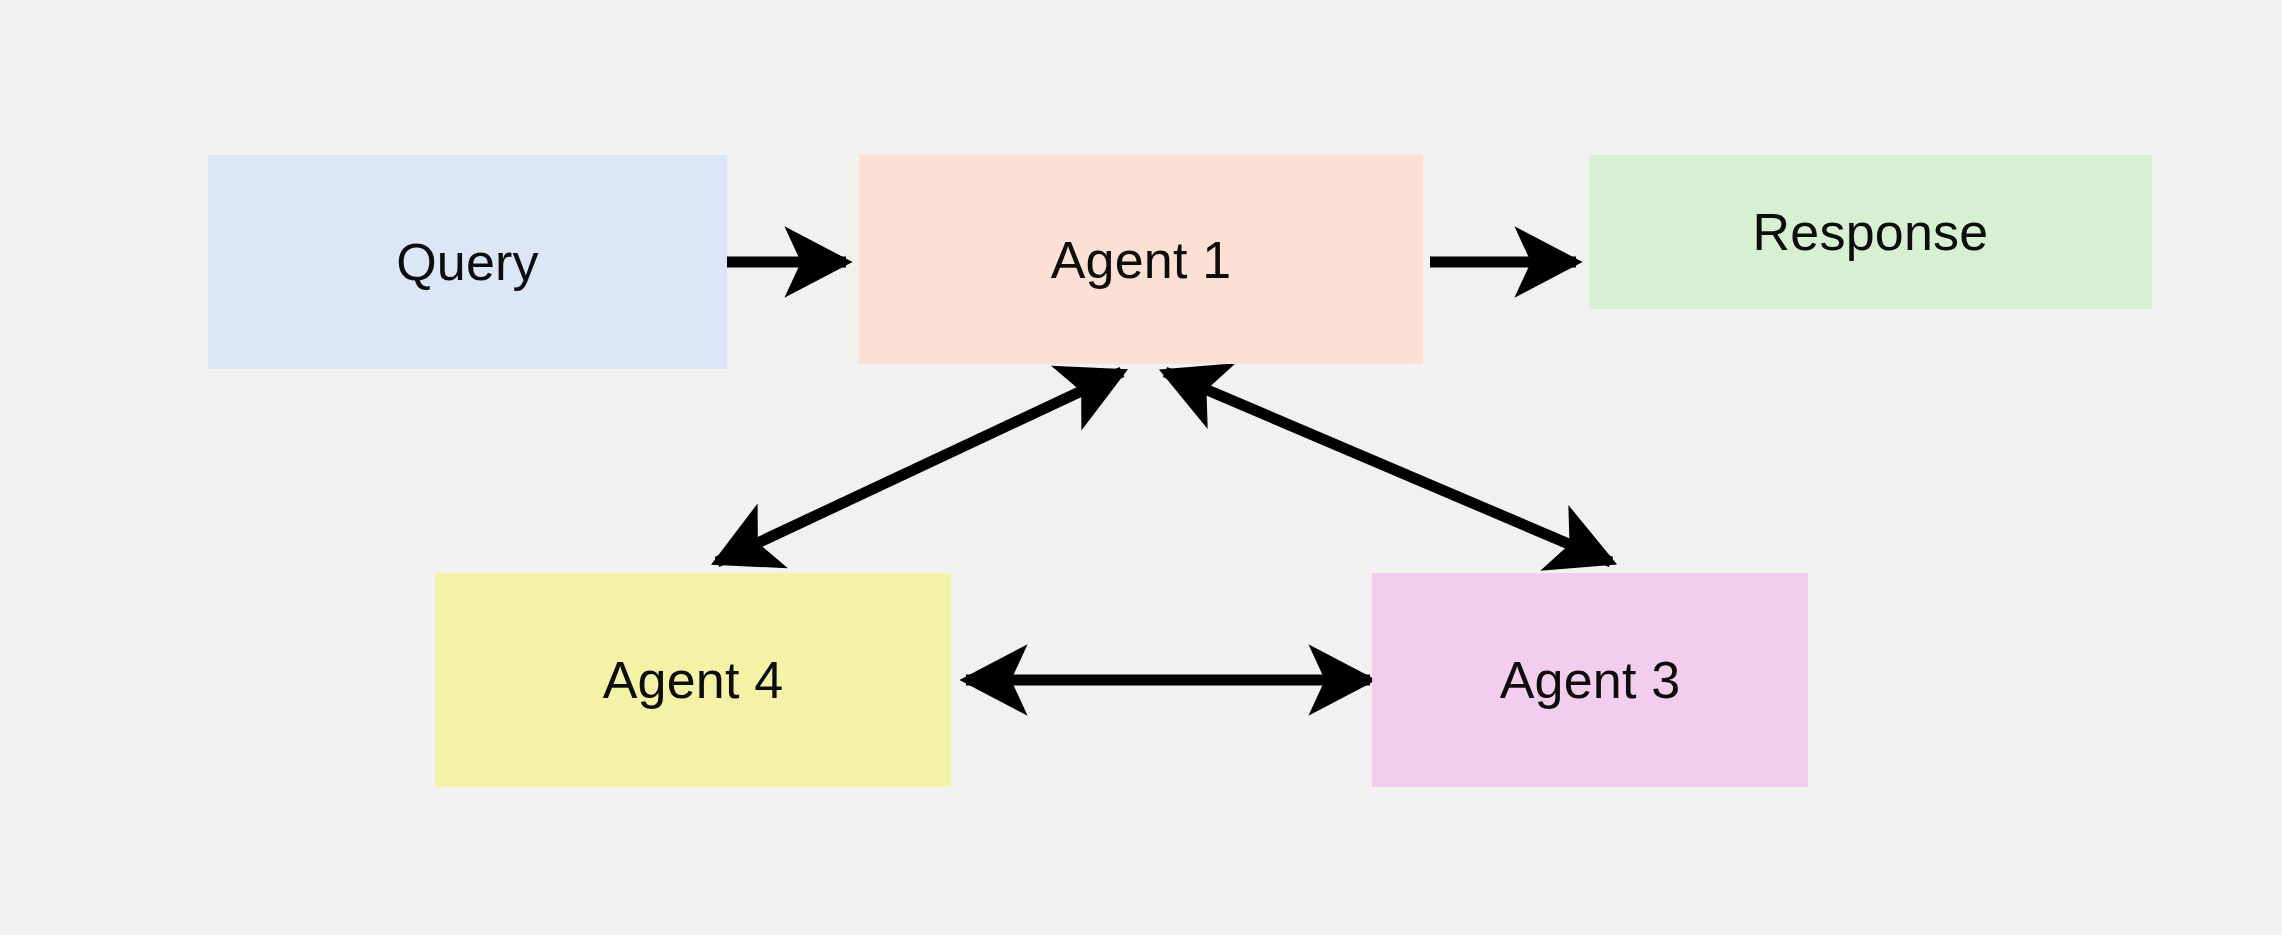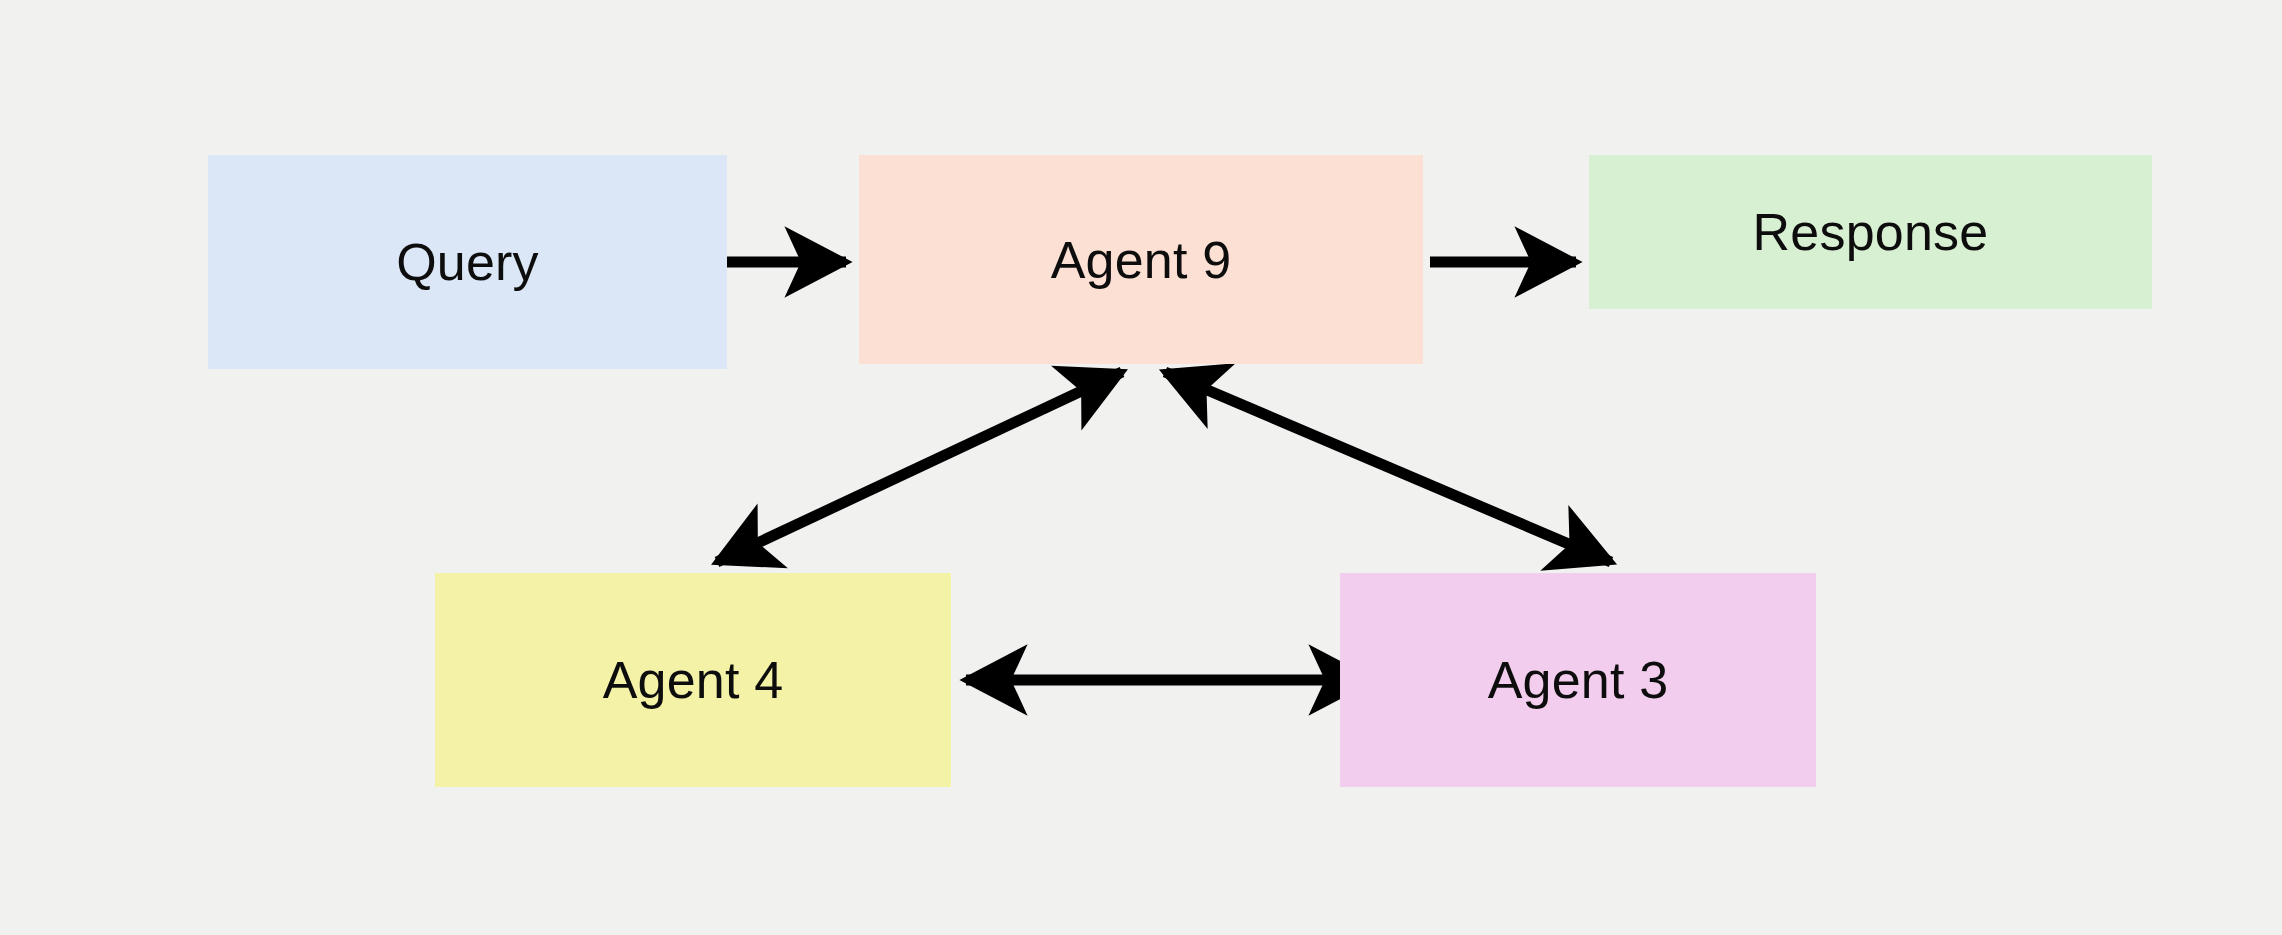--- a/index.html
+++ b/index.html
@@ -64,28 +64,28 @@
     <line x1="1165" y1="372" x2="1611" y2="562" stroke="#000000" stroke-width="11" marker-start="url(#arrowStart)" marker-end="url(#arrowEnd)"></line>
 
     <line x1="966" y1="680" x2="1370" y2="680" stroke="#000000" stroke-width="11" marker-start="url(#arrowStart)" marker-end="url(#arrowEnd)"></line>
   </svg>
 
   <div class="node" style="left:174px; top:155px; width:519px; height:214px; background:#dbe7f6;margin-left:34px;">
     <span class="node-label">Query</span>
   </div>
 
   <div class="node" style="left:859px; top:155px; width:564px; height:209px; background:#fce0d3;">
-    <span class="node-label">Agent 9</span>
+    <span class="node-label">Agent 1</span>
   </div>
 
   <div class="node" style="left:1589px; top:155px; width:563px; height:154px; background:#d8f0d2;">
     <span class="node-label">Response</span>
   </div>
 
   <div class="node" style="left:435px; top:573px; width:516px; height:214px; background:#f4f2a6;">
     <span class="node-label">Agent 4</span>
   </div>
 
-  <div class="node" style="left:1340px; top:573px; width:476px; height:214px; background:#f2cdee;">
+  <div class="node" style="left:1372px; top:573px; width:436px; height:214px; background:#f2cdee;">
     <span class="node-label">Agent 3</span>
   </div>
 
 </div>
 
 </body></html>

